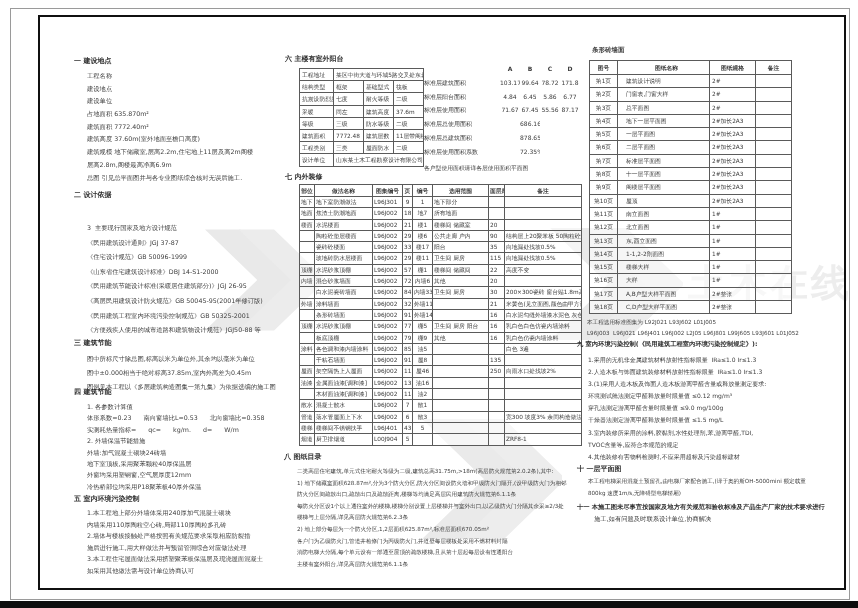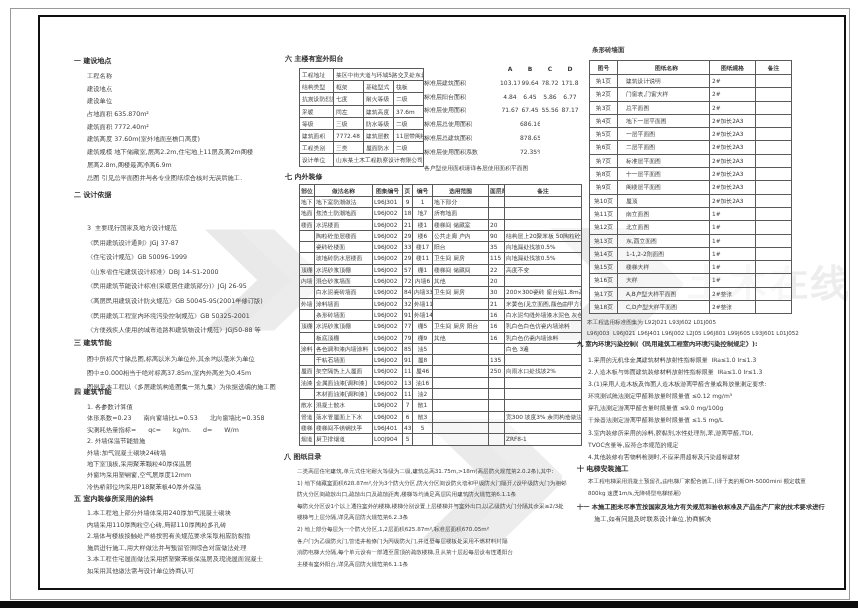--- a/index.html
+++ b/index.html
@@ -114,21 +114,21 @@
     <div class="tline">1. 各参数计算值</div>
     <div class="tline">体形系数=0.23      南向窗墙比L=0.53      北向窗墙比=0.358</div>
     <div class="tline">实测耗热量指标=      qc=      kg/m.      d=      W/m</div>
     <div class="tline">2. 外墙保温节能措施</div>
     <div class="tline">外墙:加气混凝土砌块24砖墙</div>
     <div class="tline">地下室顶板,采用聚苯颗粒40厚保温层</div>
     <div class="tline">外窗均采用塑钢窗,空气层厚度12mm</div>
     <div class="tline">冷热桥部位均采用P18聚苯板40厚外保温</div>
   </div>
 
-<div class="sec-head" style="left:74px;top:494px;">五  室内装修所采用的涂料</div>
+<div class="sec-head" style="left:74px;top:494px;">五  室内环境污染控制</div>
 <div class="tblock lh116" style="left:87px;top:507px;">
     <div class="tline">1.本工程地上部分外墙体采用240厚加气混凝土砌块</div>
     <div class="tline">内墙采用110厚陶粒空心砖,局部110厚陶粒多孔砖</div>
     <div class="tline">2.墙体与楼板接触处严格按照有关规范要求采取相应防裂措</div>
     <div class="tline">施后进行施工,用大样做法并与预留管洞综合对应做法处理</div>
     <div class="tline">3.本工程住宅屋面做法采用挤塑聚苯板保温层及现浇屋面混凝土</div>
     <div class="tline">如采用其他做法需与设计单位协商认可</div>
   </div>
 
 <div class="sec-head" style="left:285px;top:54px;">六  主楼有室外阳台</div>
@@ -606,20 +606,20 @@
     <div class="tline">2.人造木板与饰面建筑装修材料放射性指标限量  IRa≤1.0 Ir≤1.3</div>
     <div class="tline">3.(1)采用人造木板及饰面人造木板游离甲醛含量或释放量测定要求:</div>
     <div class="tline">环境测试舱法测定甲醛释放量时限量值 ≤0.12 mg/m³</div>
     <div class="tline">穿孔法测定游离甲醛含量时限量值 ≤9.0 mg/100g</div>
     <div class="tline">干燥器法测定游离甲醛释放量时限量值 ≤1.5 mg/L</div>
     <div class="tline">3.室内装修所采用的涂料,胶黏剂,水性处理剂,苯,游离甲醛,TDI,</div>
     <div class="tline">TVOC含量等,应符合本规范的规定</div>
     <div class="tline">4.其他装修有害物料检测时,不应采用超标及污染超标建材</div>
   </div>
 
-<div class="sec-head" style="left:577px;top:464px;">十  电梯安装施工</div>
+<div class="sec-head" style="left:577px;top:464px;">十  一层平面图</div>
 <div class="tblock lh115 fs56" style="left:588px;top:476px;">
     <div class="tline">本工程电梯采用混凝土预留孔,由电梯厂家配合施工,(译于奥的斯OH-5000mini 额定载重</div>
     <div class="tline">800kg 速度1m/s,无障碍型电梯轿厢)</div>
   </div>
 
 <div class="sec-head" style="left:577px;top:503px;font-size:6.3px;">十一  本施工图未尽事宜按国家及地方有关规范和验收标准及产品生产厂家的技术要求进行</div>
 <div class="tblock" style="left:594px;top:515px;font-size:6.3px;">施工,如有问题及时联系设计单位,协商解决</div>
 
 </body></html>

